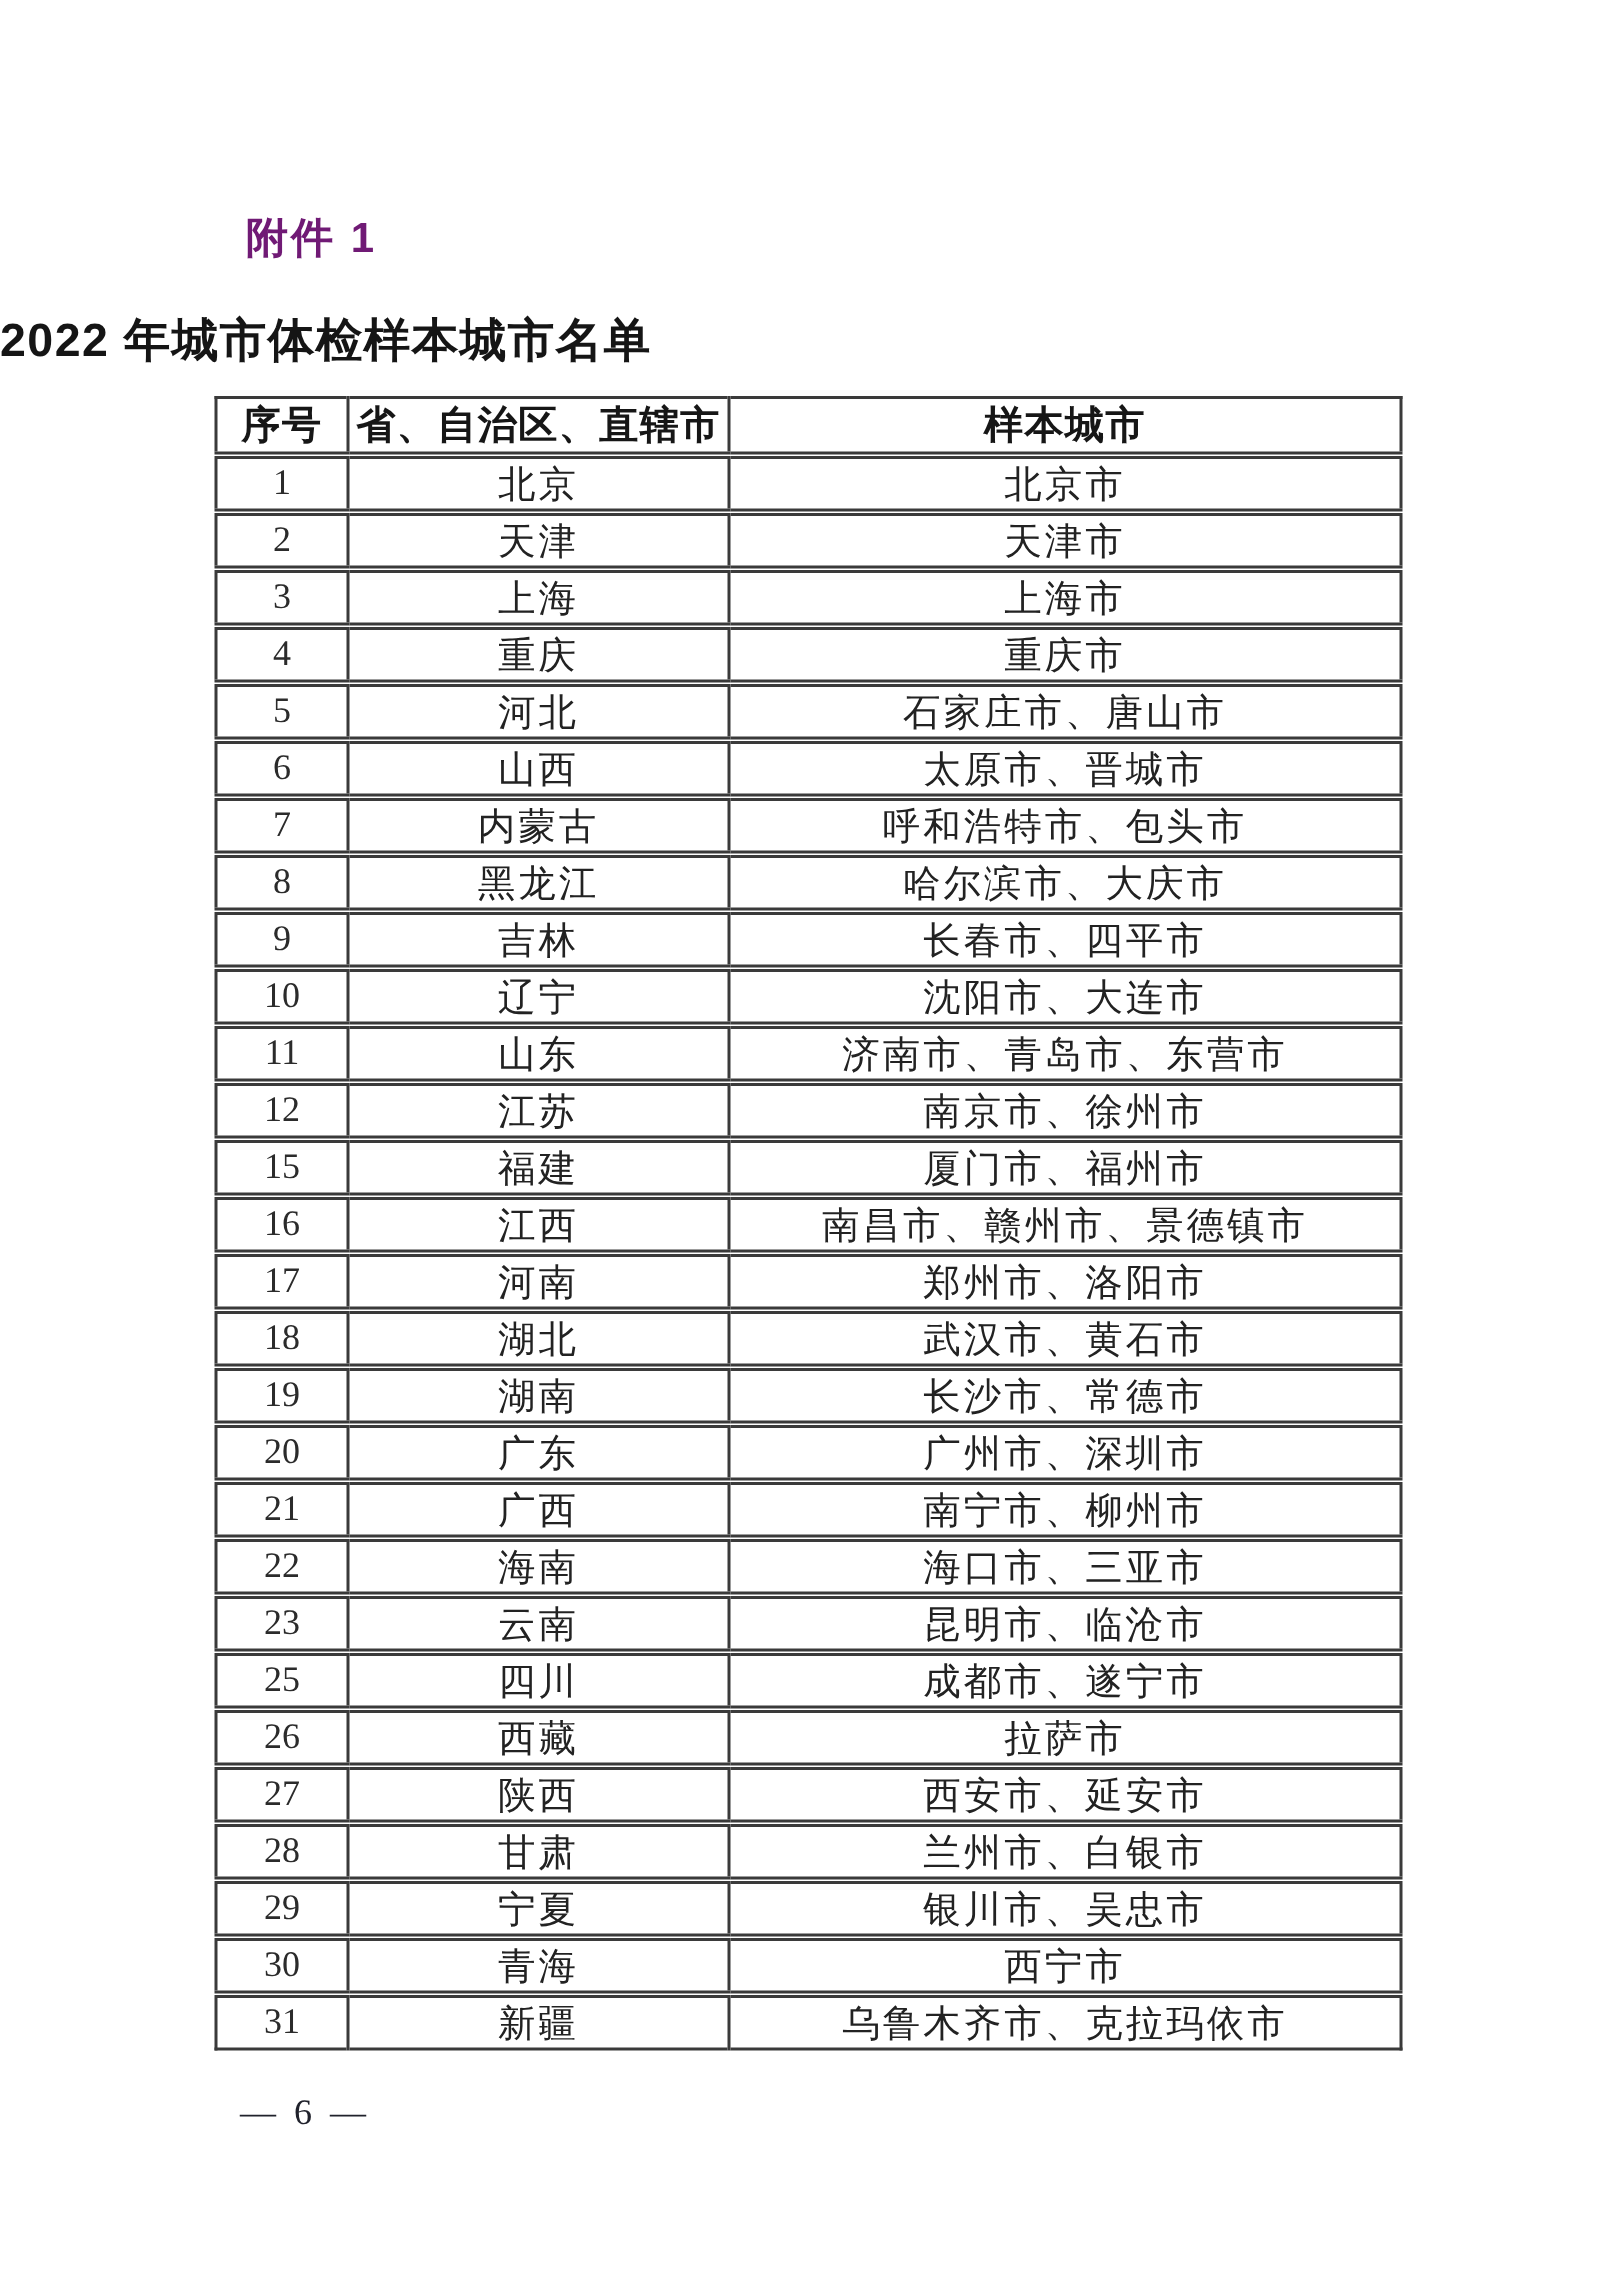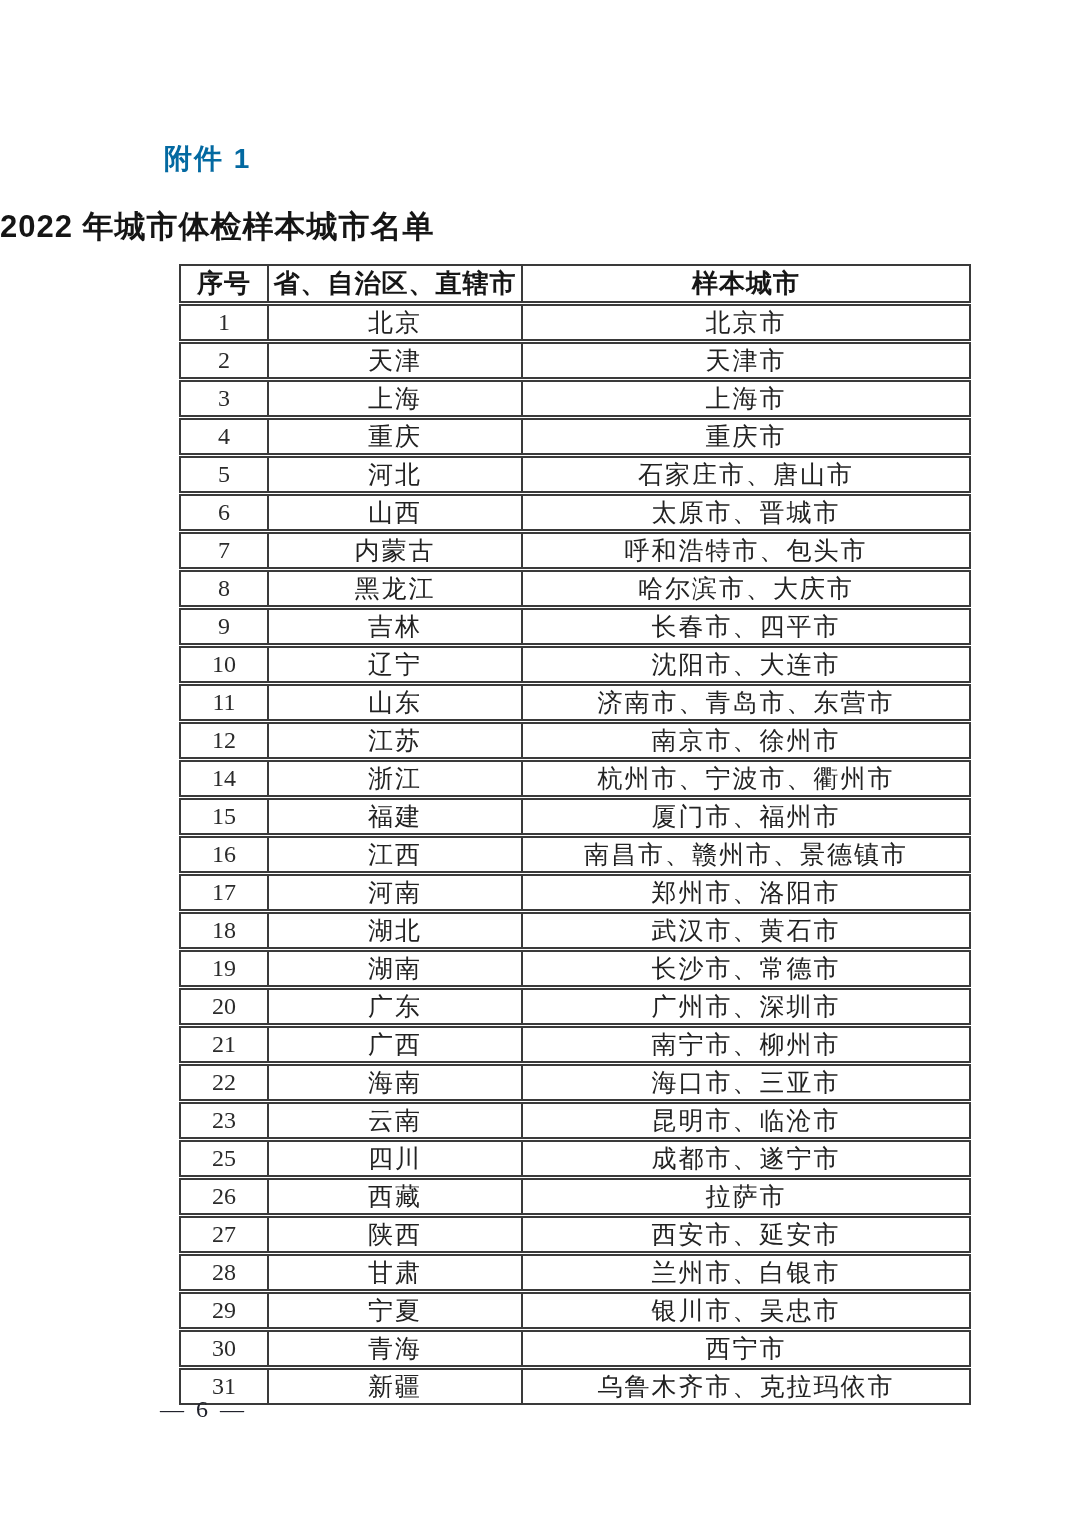--- a/index.html
+++ b/index.html
@@ -12,21 +12,21 @@
     color: #1f1f1f;
     overflow: hidden;
   }
   .attachment-label {
     position: absolute;
     left: 164px;
     top: 140px;
     font-family: "Liberation Sans", sans-serif;
     font-weight: 600;
     font-size: 28px;
-    color: #0369a1;
+    color: #701a75;
     letter-spacing: 2px;
   }
   .doc-title {
     position: absolute;
     left: 0;
     top: 206px;
     width: 100%;
     font-family: "Liberation Sans", sans-serif;
     font-weight: 700;
     font-size: 31px;
@@ -34,21 +34,20 @@
     letter-spacing: 1px;
   }
   table.sample-table {
     position: absolute;
     left: 143px;
     top: 264px;
     width: 790px;
     border-collapse: collapse;
     table-layout: fixed;
     border: 2px solid #3a3a3a;
-    margin-left: 36px;
   }
   col.c-no   { width: 88px;  }
   col.c-prov { width: 254px; }
   col.c-city { width: 448px; }
   th {
     height: 31px;
     font-family: "Liberation Sans", sans-serif;
     font-weight: 700;
     font-size: 26px;
     color: #161616;
@@ -160,25 +159,20 @@
         <td class="no-cell">11</td>
         <td>山东</td>
         <td>济南市、青岛市、东营市</td>
       </tr>
       <tr>
         <td class="no-cell">12</td>
         <td>江苏</td>
         <td>南京市、徐州市</td>
       </tr>
       <tr>
-        <td class="no-cell">14</td>
-        <td>浙江</td>
-        <td>杭州市、宁波市、衢州市</td>
-      </tr>
-      <tr>
         <td class="no-cell">15</td>
         <td>福建</td>
         <td>厦门市、福州市</td>
       </tr>
       <tr>
         <td class="no-cell">16</td>
         <td>江西</td>
         <td>南昌市、赣州市、景德镇市</td>
       </tr>
       <tr>

